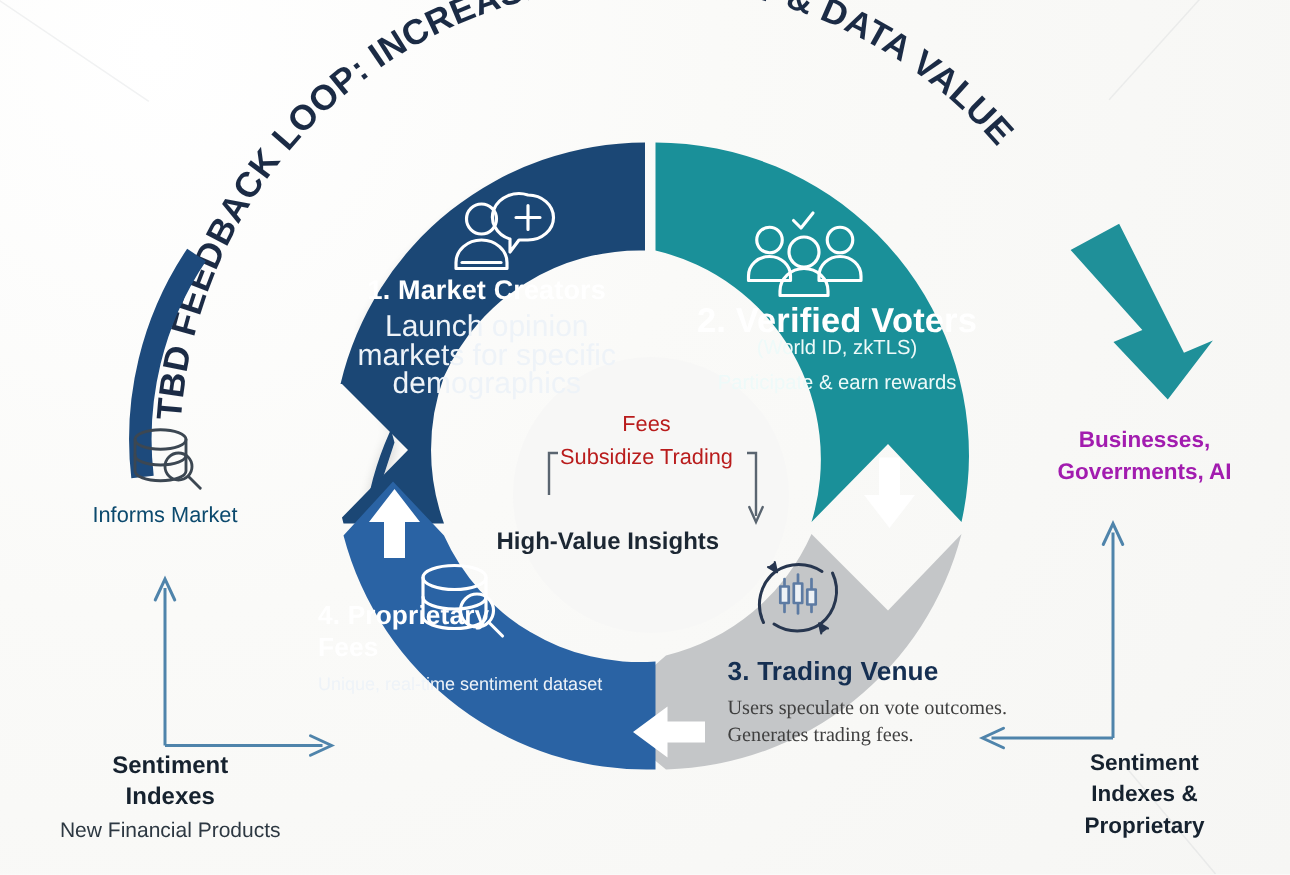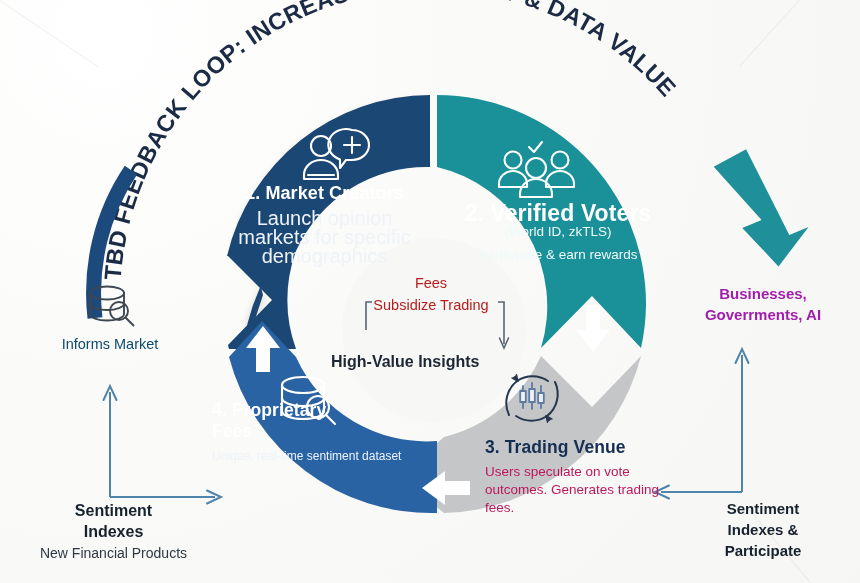--- a/index.html
+++ b/index.html
@@ -37,21 +37,21 @@
   #q1-text{left:222px;top:183px;width:205px;text-align:center;color:#ffffff;}
   #q1-text .q-title{font-size:18px;line-height:20px;white-space:nowrap;}
   #q1-text .q-body{font-size:20px;line-height:19px;margin-top:6px;color:#eef3f8;}
 
   #q2-text{left:448px;top:203px;width:220px;text-align:center;color:#ffffff;}
   #q2-text .q-title{font-size:23px;line-height:20px;white-space:nowrap;}
   #q2-text .q-body{font-size:13.5px;line-height:18px;margin-top:5px;color:#eefaf9;}
 
   #q3-text{left:452px;top:437px;width:190px;text-align:left;color:#152f52;margin-left:33px;}
   #q3-text .q-title{font-size:17.5px;line-height:20px;white-space:nowrap;}
-  #q3-text .q-body{font-size:13.5px;line-height:18px;margin-top:6px;color:#be185d;}
+  #q3-text .q-body{font-size:13.5px;line-height:18px;margin-top:6px;color:#404040;font-family:Liberation Serif, serif;}
 
   #q4-text{left:212px;top:400px;width:190px;text-align:left;color:#ffffff;}
   #q4-text .q-title{font-size:17.5px;line-height:21px;}
   #q4-text .q-body{font-size:12px;line-height:18px;margin-top:5px;color:#eef3f8;}
 
   
   #hub-top{
     left:341px;top:272px;width:180px;text-align:center;
     color:#b91c1c;font-size:14.5px;line-height:22px;
   }
@@ -373,16 +373,16 @@
   </div>
 
   <div class="txt noselect" id="right-top">
     <div>Businesses,</div>
     <div>Goverrments, AI</div>
   </div>
 
   <div class="txt noselect" id="right-bottom">
     <div>Sentiment</div>
     <div>Indexes &amp;</div>
-    <div>Participate</div>
+    <div>Proprietary</div>
   </div>
 
 </div>
 
 </body></html>

